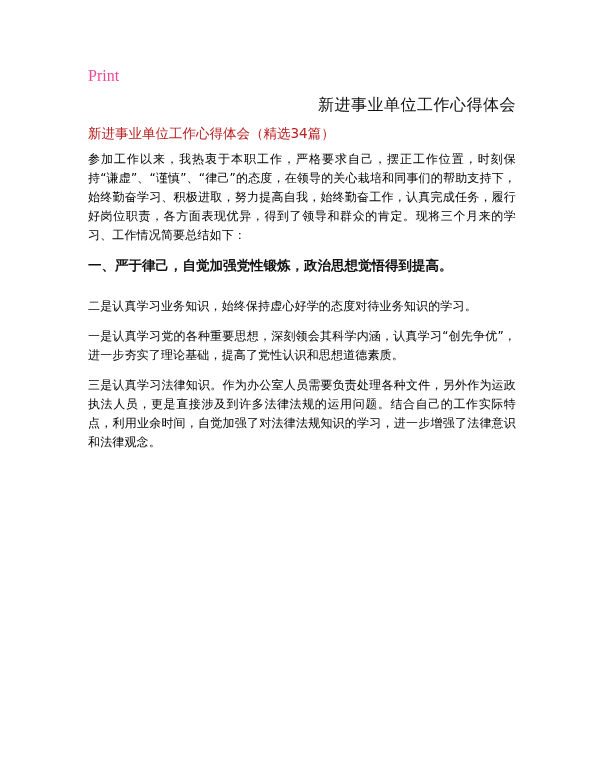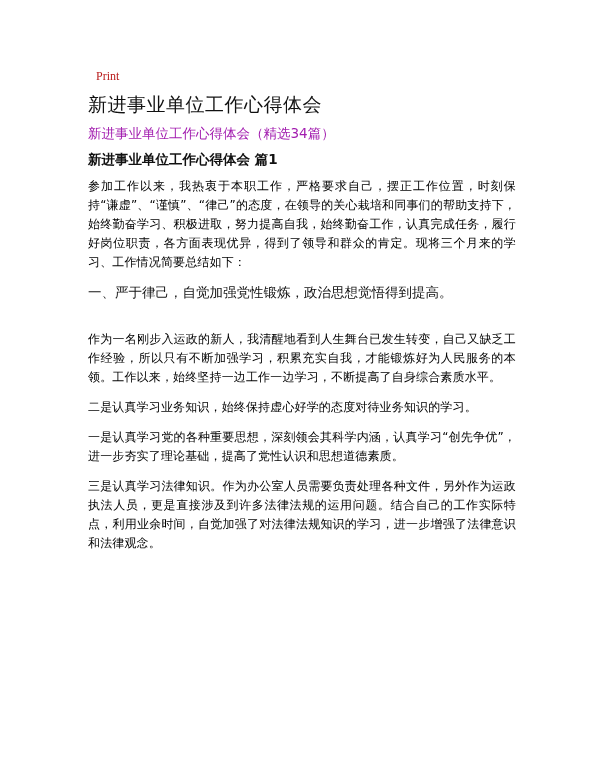--- a/index.html
+++ b/index.html
@@ -16,73 +16,70 @@
       color: #1a1a1a;
     }
     .page {
       position: absolute;
       left: 88px;
       top: 68px;
       width: 428px;
     }
     .print-label {
       font-family: "Liberation Serif", "DejaVu Serif", serif;
-      font-size: 12px;
-      color: #b91c1c;
+      font-size: 16px;
+      color: #ec4899;
       line-height: 16px;
-      margin: 0 0 8px 8px;
+      margin: 0 0 8px 0;
     }
     .doc-title {
-      font-size: 19px;
+      font-size: 16px;
       font-weight: normal;
-      text-align: left;
+      text-align: right;
       line-height: 26px;
       margin: 0 0 6px 0;
       color: #111;
       letter-spacing: 0.5px;
-      font-family: Liberation Serif, serif;
     }
     .doc-subtitle {
       font-size: 13.5px;
       line-height: 19px;
       margin: 0 0 7px 0;
-      color: #a21caf;
+      color: #b91c1c;
     }
     .article-heading {
       font-size: 13.5px;
       font-weight: bold;
       line-height: 19px;
       margin: 0 0 8px 0;
       color: #111;
     }
     .para {
       font-size: 12px;
       line-height: 19px;
       margin: 0 0 11px 0;
       color: #000000;
       text-align: justify;
       letter-spacing: 0.15px;
     }
     .section-heading {
       font-size: 13.5px;
-      font-weight: normal;
+      font-weight: bold;
       line-height: 19px;
-      margin: 0 0 28px 0;
+      margin: 0 0 22px 0;
       color: #111;
     }
   </style>
 </head>
 <body>
 
 <div class="page">
   <div class="print-label">Print</div>
   <h1 class="doc-title">新进事业单位工作心得体会</h1>
   <div class="doc-subtitle">新进事业单位工作心得体会（精选34篇）</div>
-  <div class="article-heading">新进事业单位工作心得体会 篇1</div>
 
   <p class="para">参加工作以来，我热衷于本职工作，严格要求自己，摆正工作位置，时刻保持“谦虚”、“谨慎”、“律己”的态度，在领导的关心栽培和同事们的帮助支持下，始终勤奋学习、积极进取，努力提高自我，始终勤奋工作，认真完成任务，履行好岗位职责，各方面表现优异，得到了领导和群众的肯定。现将三个月来的学习、工作情况简要总结如下：</p>
   <div class="section-heading">一、严于律己，自觉加强党性锻炼，政治思想觉悟得到提高。</div>
-  <p class="para">作为一名刚步入运政的新人，我清醒地看到人生舞台已发生转变，自己又缺乏工作经验，所以只有不断加强学习，积累充实自我，才能锻炼好为人民服务的本领。工作以来，始终坚持一边工作一边学习，不断提高了自身综合素质水平。</p>
   <p class="para">二是认真学习业务知识，始终保持虚心好学的态度对待业务知识的学习。</p>
   <p class="para">一是认真学习党的各种重要思想，深刻领会其科学内涵，认真学习“创先争优”，进一步夯实了理论基础，提高了党性认识和思想道德素质。</p>
   <p class="para">三是认真学习法律知识。作为办公室人员需要负责处理各种文件，另外作为运政执法人员，更是直接涉及到许多法律法规的运用问题。结合自己的工作实际特点，利用业余时间，自觉加强了对法律法规知识的学习，进一步增强了法律意识和法律观念。</p>
 
 </div>
 
 </body></html>

